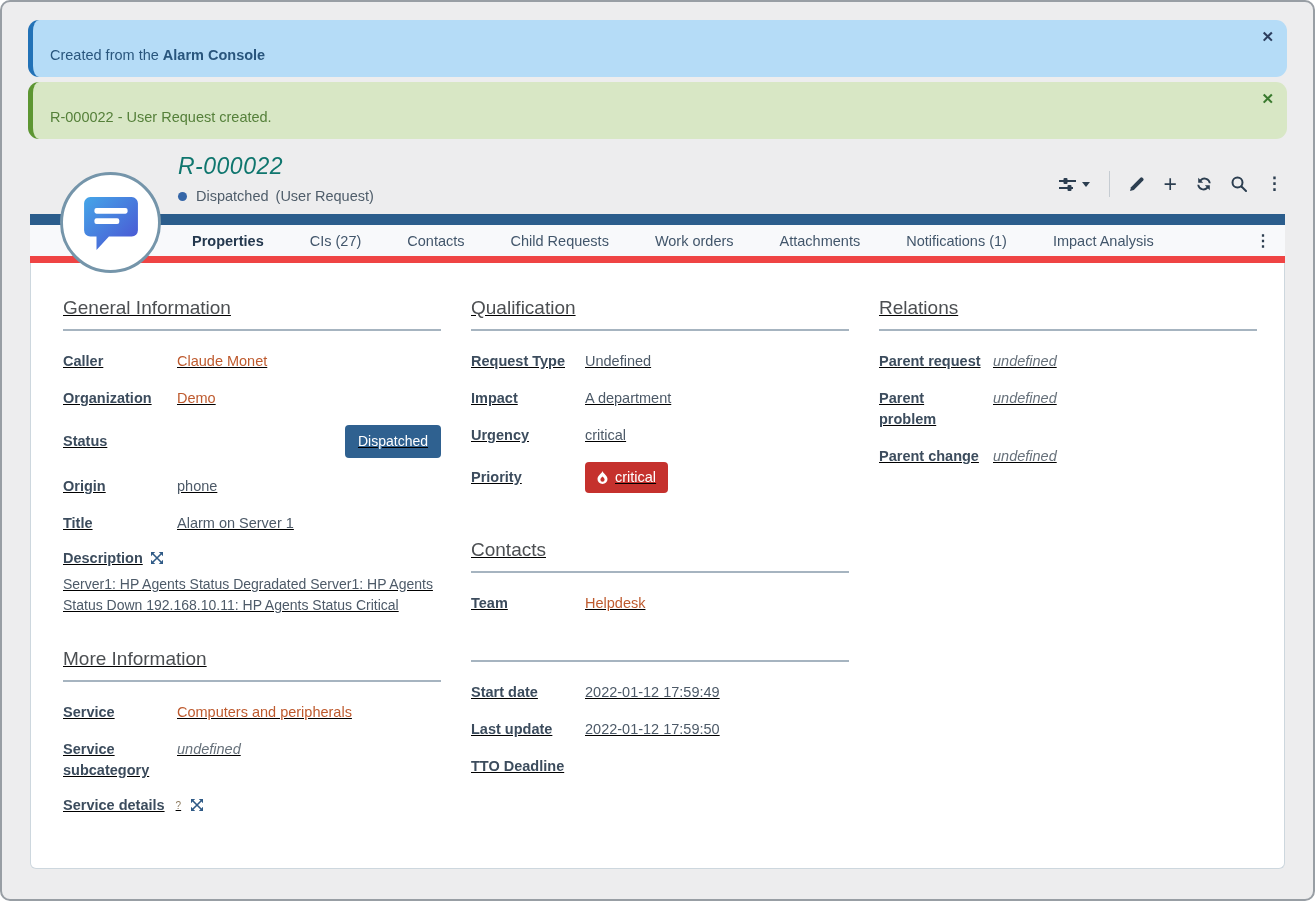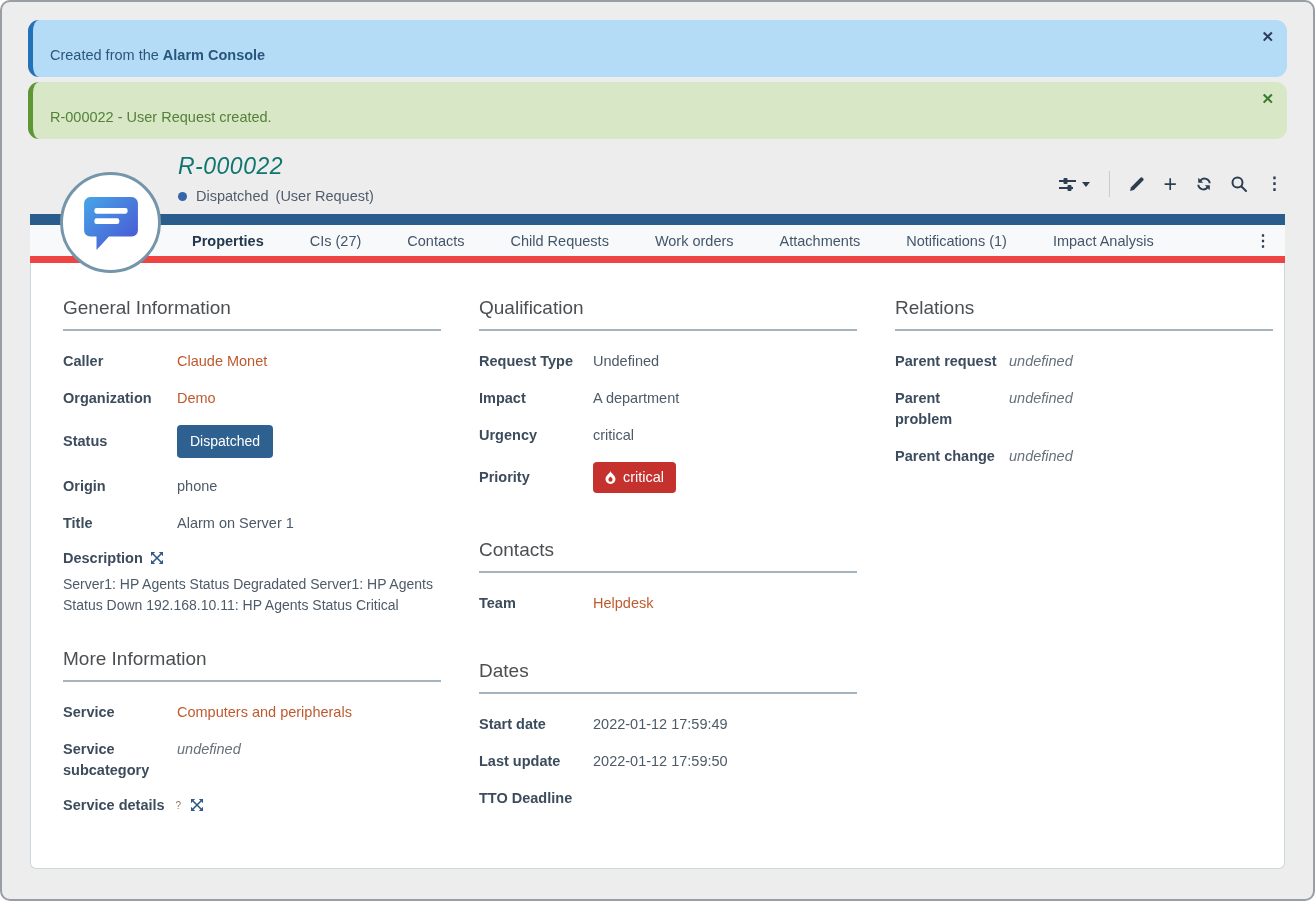--- a/index.html
+++ b/index.html
@@ -37,22 +37,22 @@
     background:#fff;border:3px solid #7595aa;z-index:6;display:flex;align-items:center;justify-content:center;}
   
   .card{margin:0 28px;position:relative;}
   .blue-bar{height:11px;background:#2b5d8c;}
   .tab-bar{height:38px;background:#f8f9fb;display:flex;align-items:center;padding-left:162px;gap:46px;
     font-size:14.5px;color:#42566b;position:relative;border-bottom:7px solid #ef4444;}
   .tab{cursor:pointer;white-space:nowrap;}
   .tab.active{font-weight:700;color:#24384e;}
   .tab-kebab{position:absolute;right:14px;font-size:16px;font-weight:700;color:#2c3e50;cursor:pointer;}
   .content{background:#fff;border:1px solid #cdd7de;border-top:none;border-radius:0 0 6px 6px;
-    height:606px;padding:34px 32px 0;display:grid;grid-template-columns:378px 378px 378px;column-gap:38px;
-    align-items:start;}
+    height:606px;padding:34px 32px 0;display:grid;grid-template-columns:378px 378px 378px;column-gap:30px;
+    align-items:start;text-decoration:underline;}
   
   .section-title{font-size:19px;color:#4c4f52;font-weight:400;}
   .section-rule{height:2px;background:#a6b4c0;border:none;margin:10px 0 20px;}
   .section.mt1{margin-top:32px;}
   .section.mt2{margin-top:46px;}
   .field{display:flex;margin-bottom:16px;font-size:14.5px;line-height:21px;}
   .field-label{width:114px;flex:none;color:#3c4c5d;font-weight:600;}
   .field-label.narrow{width:64px;margin-right:50px;}
   .field-value{color:#4d5a68;}
   .link{color:#be5a2e;cursor:pointer;}
@@ -158,21 +158,21 @@
           <div class="section-title">General Information</div>
           <hr class="section-rule">
           <div class="field">
             <span class="field-label">Caller</span>
             <span class="field-value link">Claude Monet</span>
           </div>
           <div class="field">
             <span class="field-label">Organization</span>
             <span class="field-value link">Demo</span>
           </div>
-          <div class="field" style="margin-bottom:18px;">
+          <div class="field" style="margin-bottom:18px;justify-content:space-between;">
             <span class="field-label" style="padding-top:6px;">Status</span>
             <span class="badge-status">Dispatched</span>
           </div>
           <div class="field">
             <span class="field-label">Origin</span>
             <span class="field-value">phone</span>
           </div>
           <div class="field">
             <span class="field-label">Title</span>
             <span class="field-value">Alarm on Server 1</span>
@@ -243,21 +243,20 @@
         <div class="section mt2">
           <div class="section-title">Contacts</div>
           <hr class="section-rule">
           <div class="field">
             <span class="field-label">Team</span>
             <span class="field-value link">Helpdesk</span>
           </div>
         </div>
 
         <div class="section mt2">
-          <div class="section-title">Dates</div>
           <hr class="section-rule">
           <div class="field">
             <span class="field-label">Start date</span>
             <span class="field-value">2022-01-12 17:59:49</span>
           </div>
           <div class="field">
             <span class="field-label">Last update</span>
             <span class="field-value">2022-01-12 17:59:50</span>
           </div>
           <div class="field">

